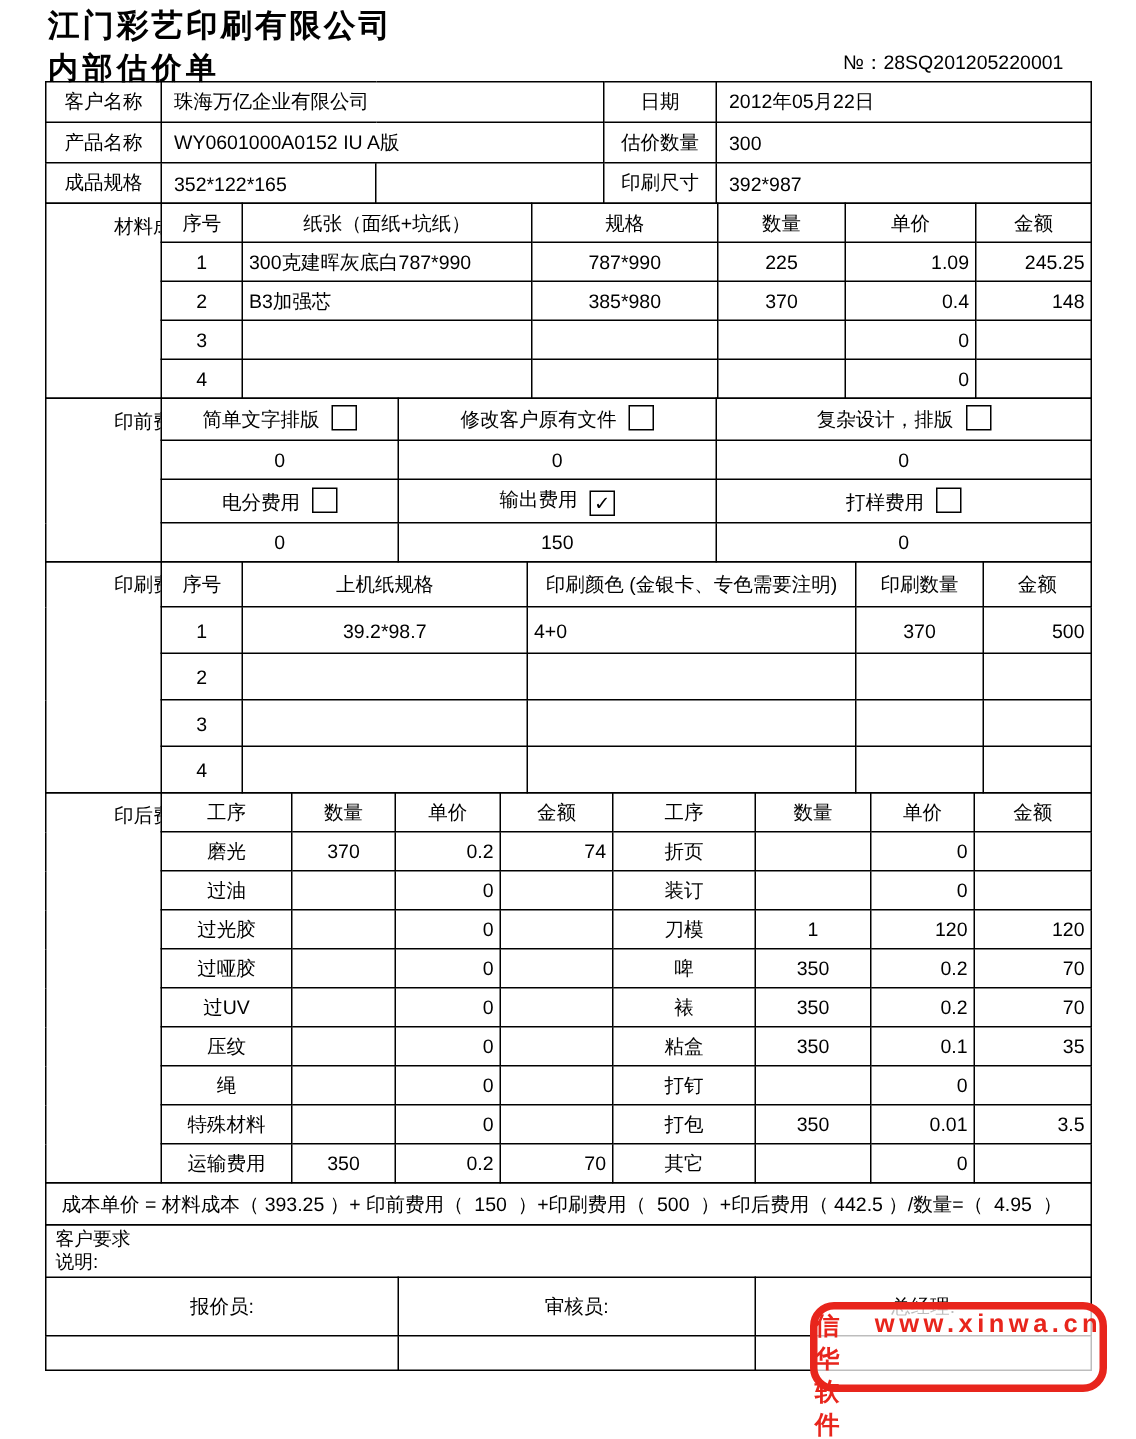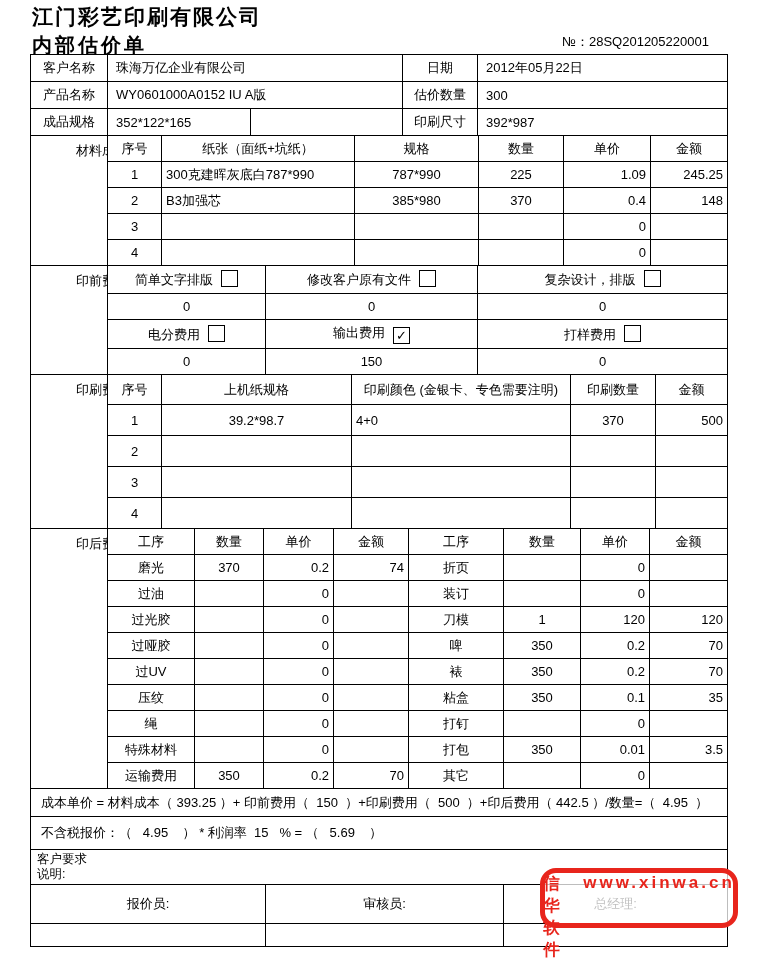--- a/index.html
+++ b/index.html
@@ -327,23 +327,20 @@
       </table>
 
     <table class="sum">
       <colgroup>
           <col style="width:697px">
         </colgroup>
       <tbody>
           <tr class="rh28">
         <td class="l">成本单价 = 材料成本（ 393.25 ）+ 印前费用（  150  ）+印刷费用（  500  ）+印后费用（ 442.5 ）/数量=（  4.95  ）</td>
       </tr>
-      <tr class="rh33">
-        <td class="l">不含税报价：（   4.95    ） * 利润率  15   % = （   5.69    ）</td>
-      </tr>
     </tbody>
       </table>
 
     <table>
       <colgroup>
           <col style="width:235px">
           <col style="width:238px">
           <col style="width:224px">
         </colgroup>
       <tbody>

